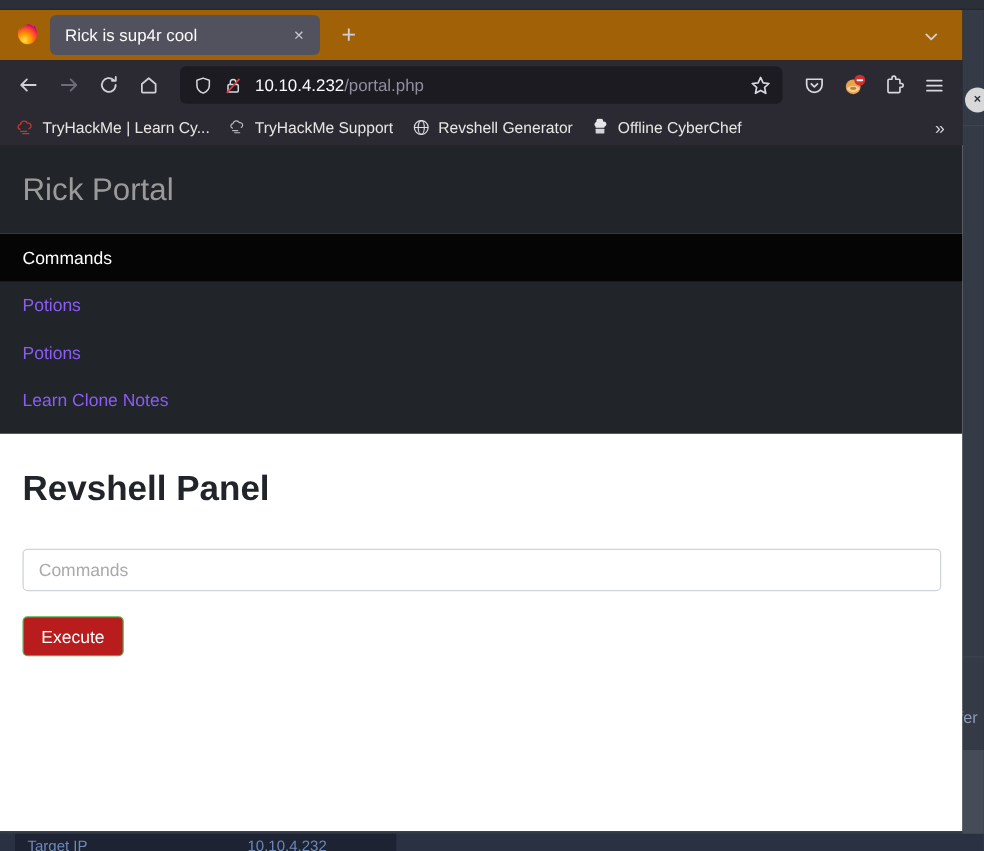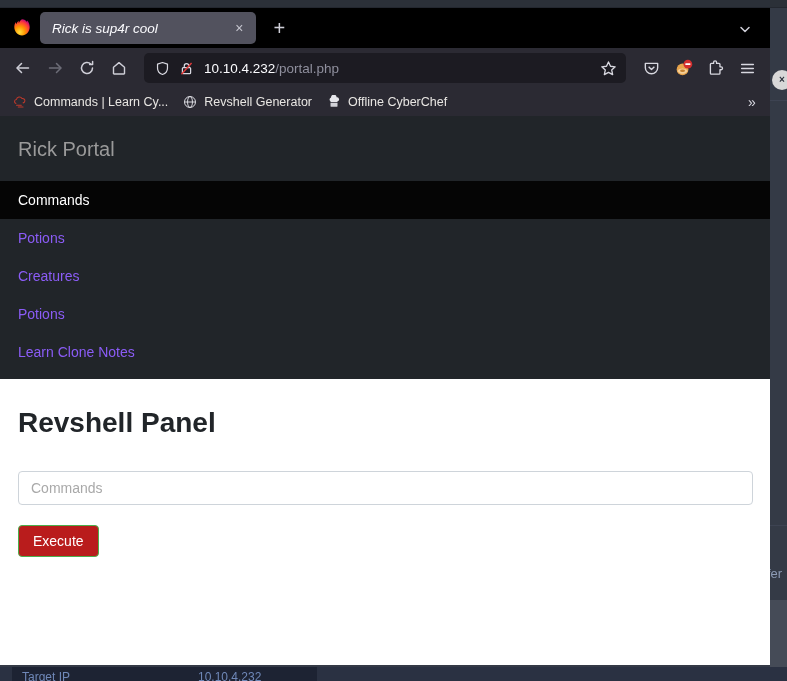--- a/index.html
+++ b/index.html
@@ -74,22 +74,22 @@
     position: absolute; left: 0px; top: 8px;
     width: 770px; height: 657px;
     background: #2b2a33;
     overflow: hidden;
   }
 
   
   .tabstrip {
     position: relative;
     height: 40px; width: 100%;
-    background: #000000;
-    display: flex; align-items: center; font-style: italic;
+    background: #a16207;
+    display: flex; align-items: center;
   }
   .ff-logo {
     width: 20px; height: 20px; margin-left: 12px; margin-right: 8px;
     flex: none; position: relative;
   }
   .ff-logo svg { display:block; }
   .tab {
     height: 32px; width: 216px;
     background: #52525e;
     border-radius: 5px;
@@ -187,21 +187,21 @@
     width: 100%; height: 549px;
     background: #ffffff;
     overflow: hidden;
     position: relative;
   }
   .site-header {
     background: #212529;
     padding: 22px 18px 20px 18px;
   }
   .site-title {
-    color: #9a9a9a; font-size: 20px; font-weight: normal;
+    color: #9a9a9a; font-size: 25px; font-weight: normal;
   }
   .site-nav { background: #212529; padding-bottom: 8px; }
   .nav-item {
     padding: 11px 18px;
     color: #8b5cf6; font-size: 14px;
   }
   .nav-item.active {
     background: #050505;
     color: #ffffff;
   }
@@ -358,21 +358,31 @@
 
   <div class="bookmarks">
     <div class="bm">
       <span class="bm-ico">
         <svg width="14" height="14" viewBox="0 0 16 16" fill="none" stroke="#c0392b" stroke-width="1.2" stroke-linecap="round" stroke-linejoin="round">
             <path d="M3.4 9.6a2.3 2.3 0 0 1 .5-4.5 3.4 3.4 0 0 1 6.4-1 2.6 2.6 0 0 1 3.3 2.5 2.5 2.5 0 0 1-2 2.4"></path>
             <line x1="4" y1="11.6" x2="9.5" y2="11.6"></line>
             <line x1="6" y1="13.6" x2="11.5" y2="13.6"></line>
           </svg>
       </span>
-      <span>Commands | Learn Cy...</span>
+      <span>TryHackMe | Learn Cy...</span>
+    </div>
+    <div class="bm">
+      <span class="bm-ico">
+        <svg width="14" height="14" viewBox="0 0 16 16" fill="none" stroke="#b9b9c0" stroke-width="1.1" stroke-linecap="round" stroke-linejoin="round">
+            <path d="M3.4 8.6a2.1 2.1 0 0 1 .5-4.1 3.1 3.1 0 0 1 5.8-.9 2.4 2.4 0 0 1 3 2.3 2.3 2.3 0 0 1-1.2 2"></path>
+            <line x1="3.6" y1="10.8" x2="8.2" y2="10.8"></line>
+            <line x1="5.4" y1="12.8" x2="10" y2="12.8"></line>
+          </svg>
+      </span>
+      <span>TryHackMe Support</span>
     </div>
     <div class="bm">
       <span class="bm-ico">
         <svg width="14" height="14" viewBox="0 0 16 16" fill="none" stroke="#dedee4" stroke-width="1.1">
             <circle cx="8" cy="8" r="6.3"></circle>
             <ellipse cx="8" cy="8" rx="2.8" ry="6.3"></ellipse>
             <line x1="1.7" y1="8" x2="14.3" y2="8"></line>
           </svg>
       </span>
       <span>Revshell Generator</span>
@@ -391,21 +401,20 @@
 
   <div id="page">
 
     <div class="site-header">
       <div class="site-title">Rick Portal</div>
     </div>
 
     <div class="site-nav">
       <div class="nav-item active">Commands</div>
       <div class="nav-item">Potions</div>
-      <div class="nav-item">Creatures</div>
       <div class="nav-item">Potions</div>
       <div class="nav-item">Learn Clone Notes</div>
     </div>
 
     <div class="panel">
       <div class="panel-title">Revshell Panel</div>
       <input class="cmd-input" type="text" placeholder="Commands" style="">
       <button class="exec-btn">Execute</button>
     </div>
 

